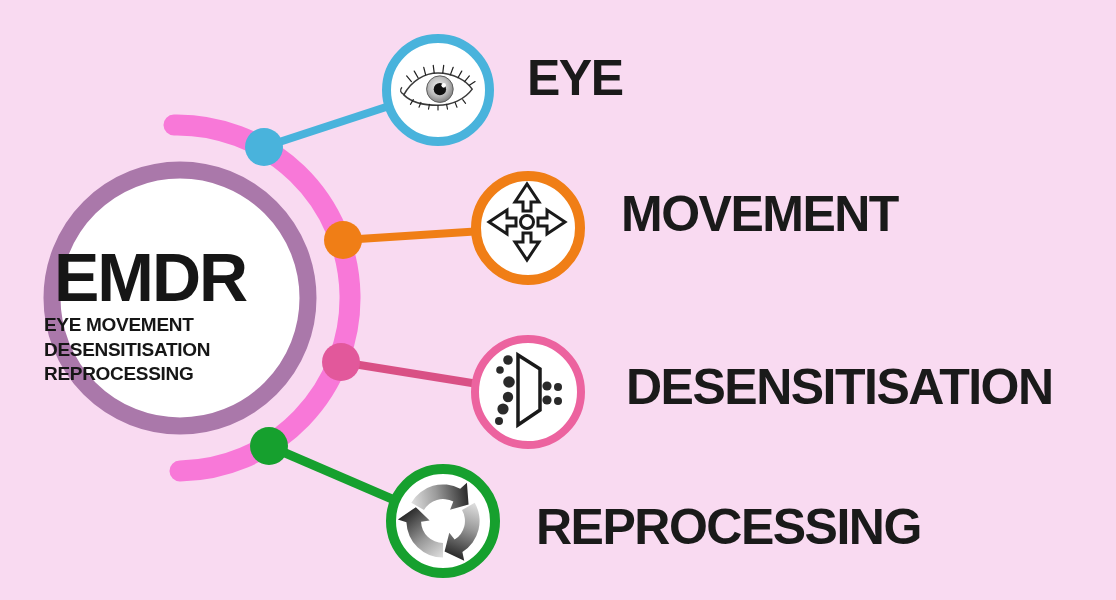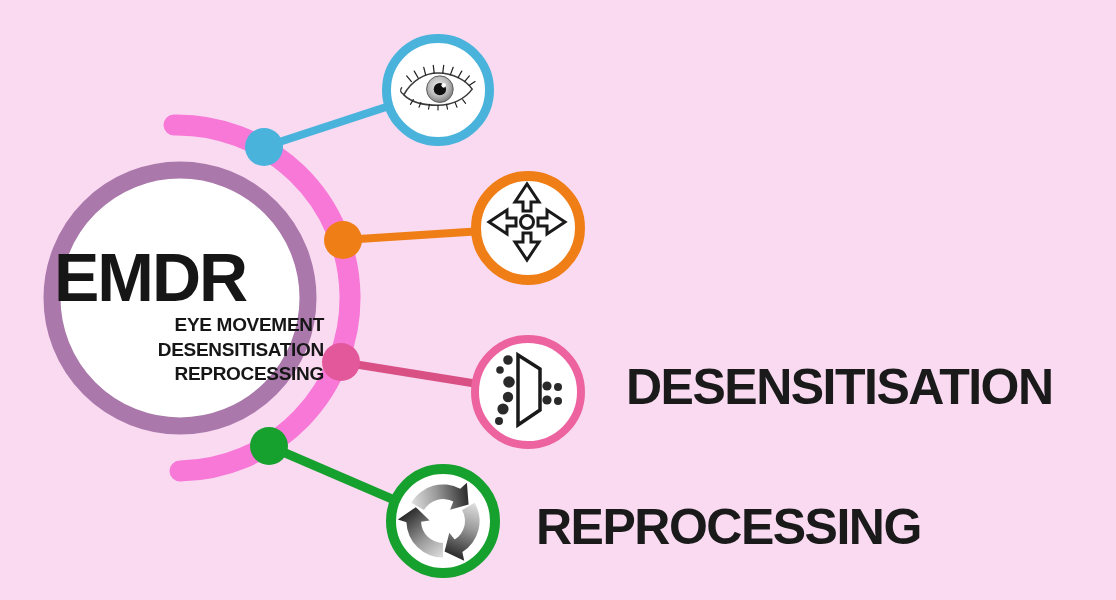--- a/index.html
+++ b/index.html
@@ -25,21 +25,21 @@
     left:54px;top:243px;width:260px;
     font-weight:bold;
     font-size:68px;
     letter-spacing:-2px;
     line-height:1;
     color:#161616;
   }
   .center-subtitle{
     position:absolute;
     left:44px;top:313px;width:280px;
-    text-align:right;
+    text-align:left;
     font-weight:bold;
     font-size:19px;
     line-height:24.5px;
     letter-spacing:-0.3px;
     color:#161616;
   }
 </style>
 </head>
 <body>
 
@@ -125,16 +125,18 @@
     </g>
   </svg>
 
   <div class="center-title">EMDR</div>
   <div class="center-subtitle">
     <div>EYE MOVEMENT</div>
     <div>DESENSITISATION</div>
     <div>REPROCESSING</div>
   </div>
 
+  <div class="branch-label" style="left:527px;top:53px;">EYE</div>
+  <div class="branch-label" style="left:621px;top:189px;">MOVEMENT</div>
   <div class="branch-label" style="left:626px;top:362px;">DESENSITISATION</div>
   <div class="branch-label" style="left:536px;top:502px;">REPROCESSING</div>
 
 </div>
 
 </body></html>

